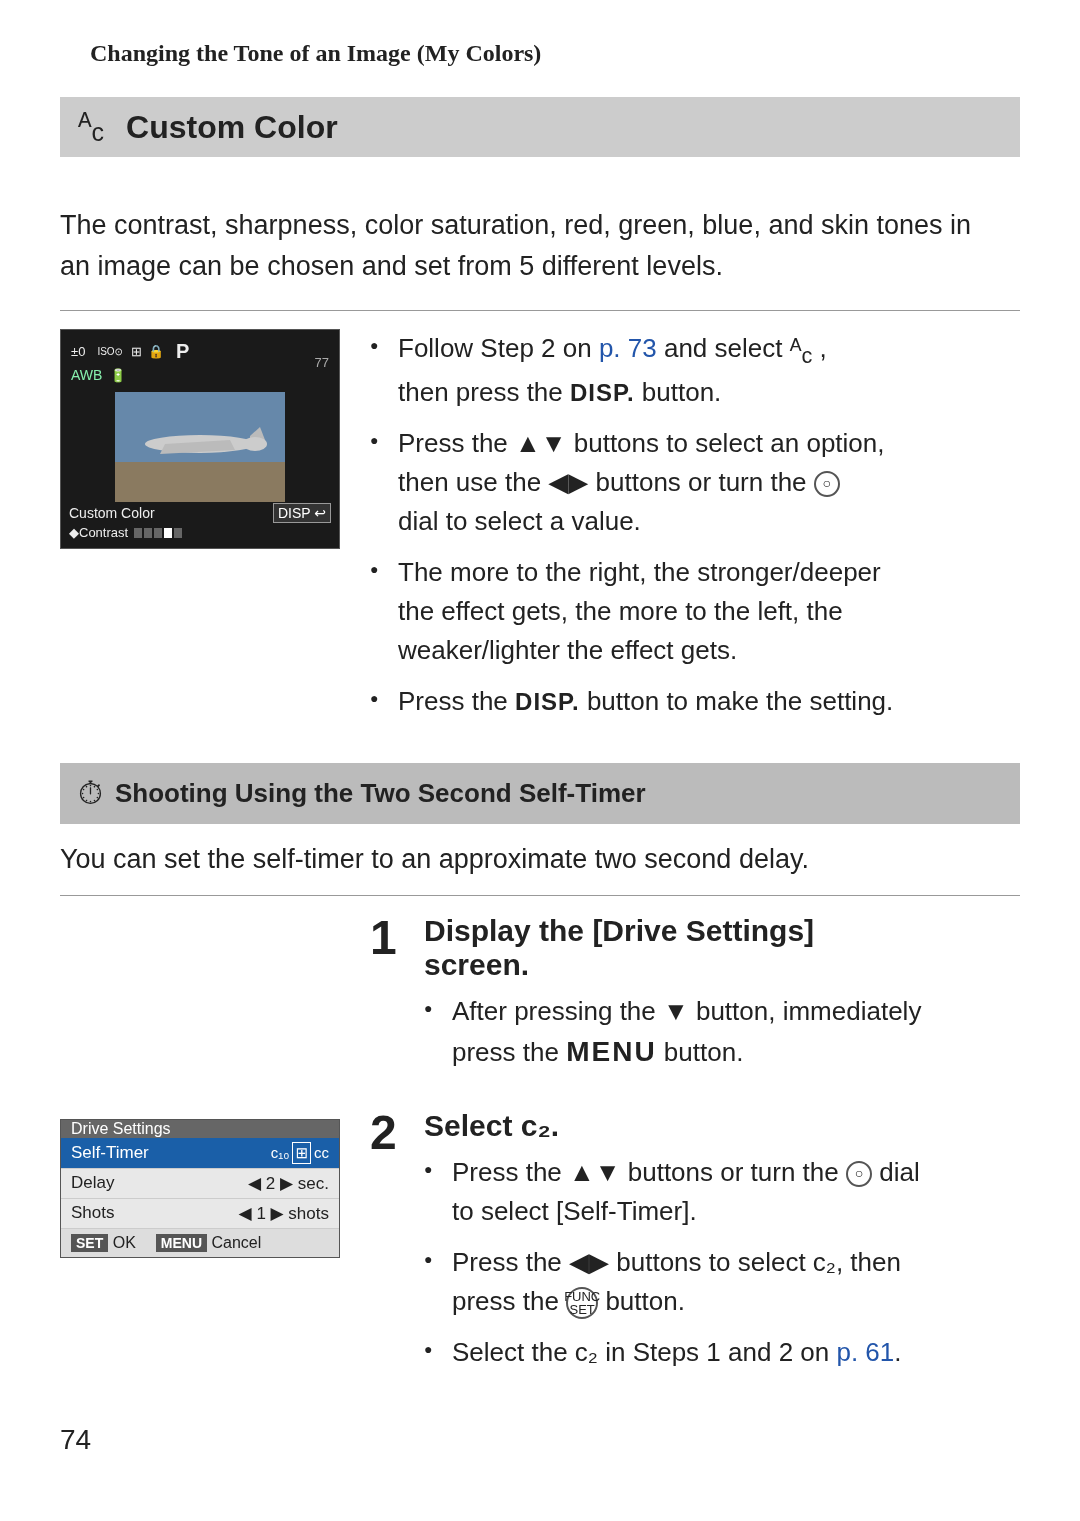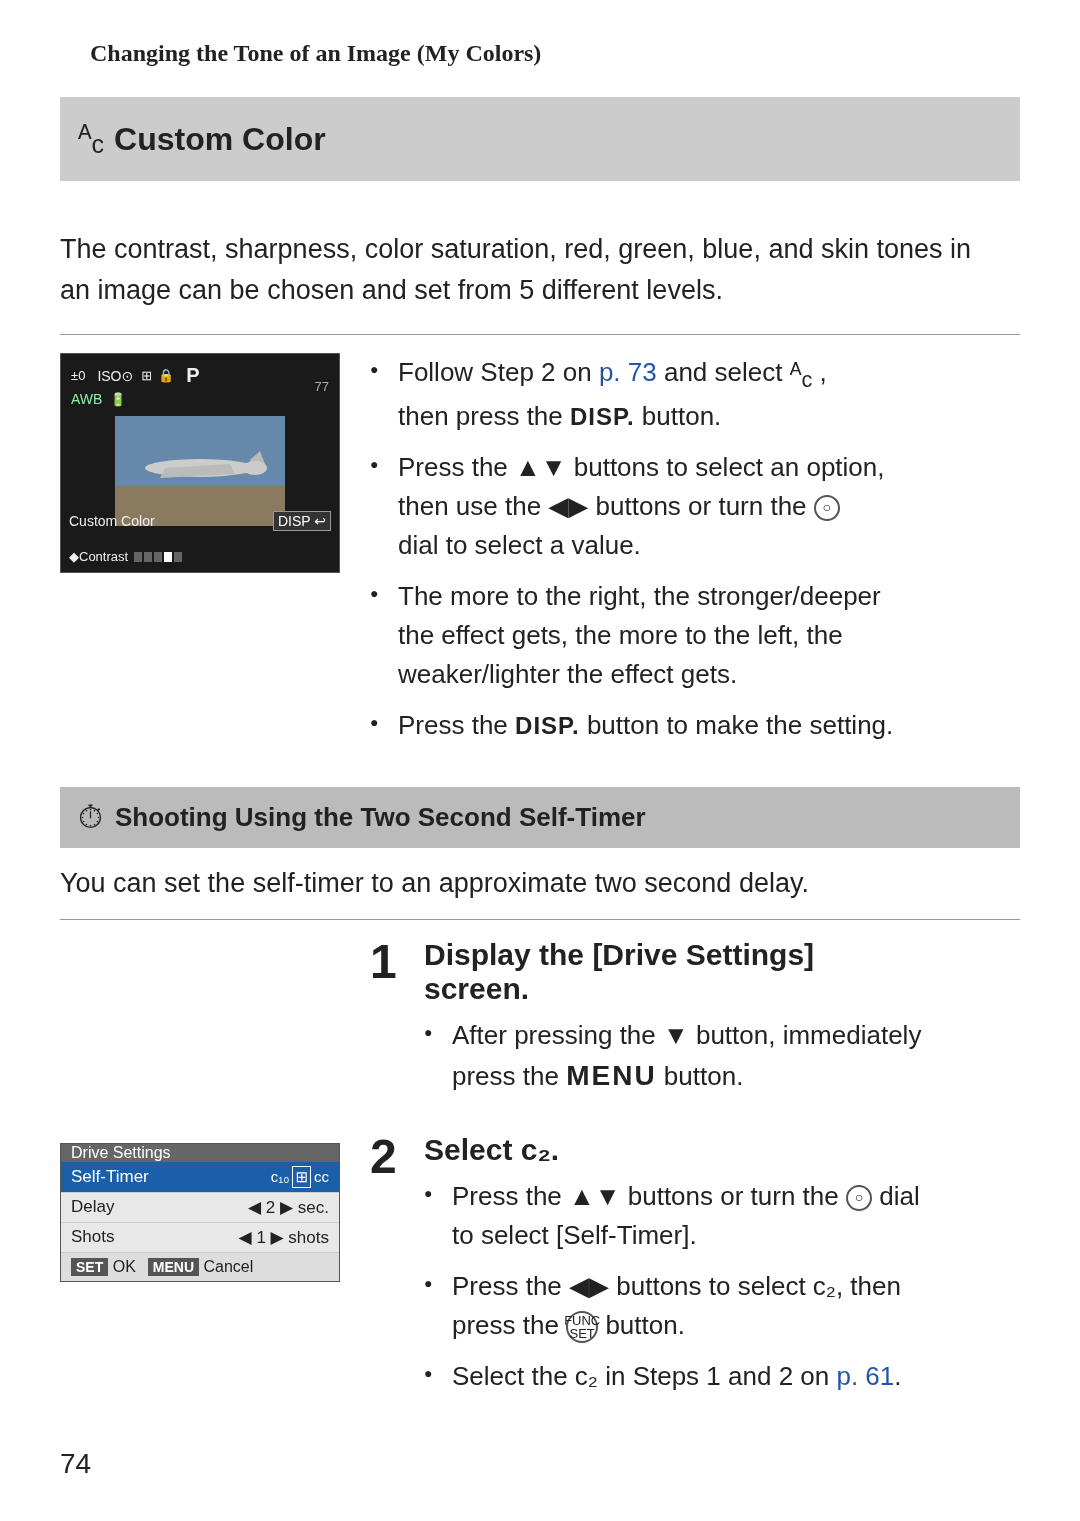--- a/index.html
+++ b/index.html
@@ -13,24 +13,24 @@
       padding: 40px 60px 60px 60px;
     }
     .top-header {
       font-size: 24px;
       font-weight: bold;
       margin-bottom: 30px;
       padding-left: 30px;
     }
     .section-title-bar {
       background: #ccc;
-      padding: 22px 18px;
-      display: flex;
-      align-items: center;
-      gap: 10px;
+      padding: 10px 18px;
+      display: flex;
+      align-items: center;
+      gap: 22px;
       margin-bottom: 20px;
     }
     .section-title-bar .icon-symbol {
       font-size: 30px;
       font-family: Arial, sans-serif;
     }
     .section-title-bar .title-text {
       font-size: 32px;
       font-weight: bold;
       font-family: Arial, sans-serif;
@@ -109,21 +109,21 @@
     .disp-badge {
       background: #333;
       border: 1px solid #999;
       font-size: 14px;
       padding: 1px 4px;
     }
     .contrast-row {
       display: flex;
       align-items: center;
       gap: 6px;
-      margin-top: 18px;
+      margin-top: 2px;
     }
     .slider-bar {
       display: flex;
       gap: 2px;
     }
     .slider-seg {
       width: 8px;
       height: 10px;
       background: #666;
     }
@@ -251,21 +251,21 @@
       padding: 4px 10px;
       border-bottom: 1px solid #ccc;
       font-size: 17px;
     }
     .drive-settings-row.selected {
       background: #1a5fa8;
       color: #fff;
     }
     .drive-settings-footer {
       display: flex;
-      gap: 12px;
+      gap: 20px;
       padding: 5px 10px;
       background: #ddd;
       font-size: 16px;
       justify-content: flex-start;
     }
     .kbd-badge {
       background: #555;
       color: #fff;
       font-size: 14px;
       padding: 1px 5px;
@@ -302,21 +302,21 @@
 
   <div class="two-col">
 
     <div>
       <div class="camera-screen-box">
 
         <div class="camera-screen-top-icons">
           <div class="top-bar-left">
             <div class="top-bar-row">
               <span style="font-size:13px; color:#eee;">±0</span>
-              <span style="font-size:14px; color:#eee; margin-left:8px;">ISO⊙</span>
+              <span style="font-size:10px; color:#eee; margin-left:8px;">ISO⊙</span>
               <span style="font-size:13px; color:#eee; margin-left:4px;">⊞</span>
               <span style="font-size:13px; color:#eee; margin-left:2px;">🔒</span>
               <span style="font-size:20px; color:#eee; font-weight:bold; margin-left:8px;">P</span>
             </div>
             <div class="top-bar-row">
               <span class="awb-text">AWB</span>
               <span style="font-size:13px; color:#eee; margin-left:4px;">🔋</span>
             </div>
           </div>
           <div>

